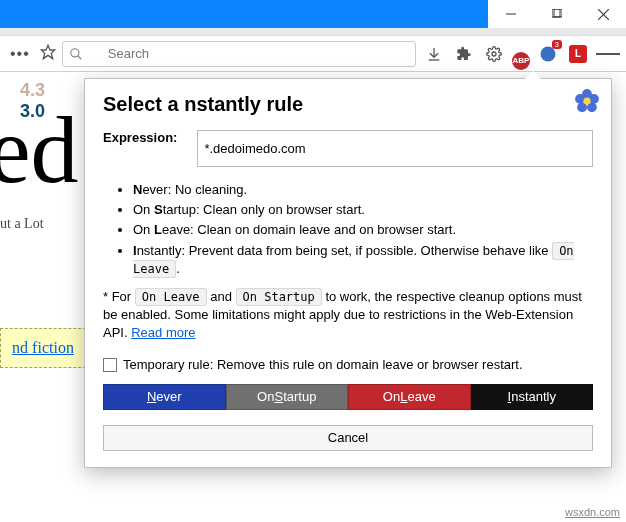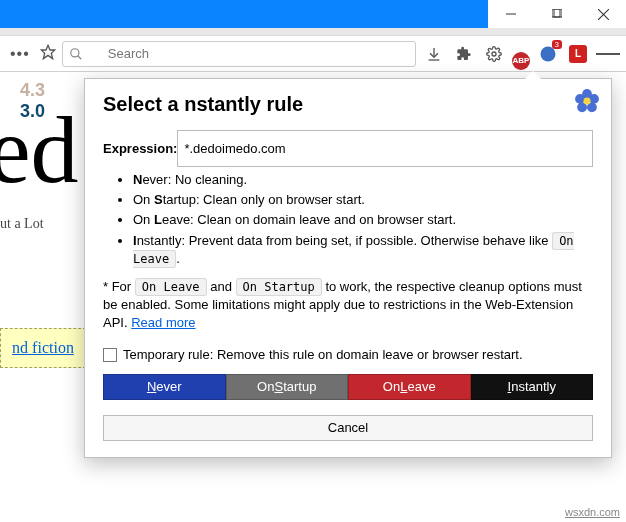--- a/index.html
+++ b/index.html
@@ -36,21 +36,21 @@
 .subtitle { position: absolute; left: 0; top: 144px; font-family: Georgia, serif; font-size: 14px; color: #444; }
 .blackbar { position: absolute; top: 176px; left: 0; width: 80px; height: 40px; background: #191919; color: #fff; display: flex; align-items: center; font-family: Georgia, serif; font-size: 20px; padding-left: 8px; }
 .yellowbox { position: absolute; top: 256px; left: 0; width: 86px; height: 40px; background: #ffffc0; border: 1px dashed #a0a060; display: flex; align-items: center; justify-content: center; }
 .yellowbox a { color: #0060df; text-decoration: underline; font-family: Georgia, serif; font-size: 16px; }
 
 
 .panel { position: absolute; top: 78px; left: 84px; width: 528px; background: #fff; border: 1px solid #c0c0c0; box-shadow: 0 6px 20px rgba(0,0,0,0.25); padding: 14px 18px 16px 18px; }
 .panel .arrow { position: absolute; top: -8px; right: 70px; width: 0; height: 0; border-left: 8px solid transparent; border-right: 8px solid transparent; border-bottom: 8px solid #fff; }
 .panel h1 { margin: 0 0 14px 0; font-size: 20px; font-weight: bold; }
 .flower { position: absolute; top: 8px; right: 10px; width: 28px; height: 28px; }
-.exprrow { display: flex; align-items: center; gap: 0; margin-bottom: 4px; }
+.exprrow { display: flex; gap: 20px; margin-bottom: 14px; }
 .exprrow label { font-weight: bold; font-size: 13px; }
 .exprrow input { flex: 1; height: 37px; border: 1px solid #bbb; padding: 0 6px; font-size: 13px; }
 .panel ul { margin: 4px 0 10px 18px; padding: 0; }
 .panel li { margin: 2px 12px; font-size: 13px; line-height: 1.4; }
 .panel li b { font-weight: bold; }
 code.inline { background: #f2f2f2; border: 1px solid #d8d8d8; border-radius: 3px; padding: 1px 6px; font-family: Consolas, monospace; font-size: 12px; }
 .note { font-size: 13px; line-height: 1.4; margin-bottom: 14px; }
 .note a { color: #0060df; text-decoration: underline; }
 .temprow { display: flex; align-items: flex-end; gap: 6px; font-size: 13px; margin-bottom: 12px; }
 .temprow .chk { width: 14px; height: 14px; border: 1px solid #777; }

